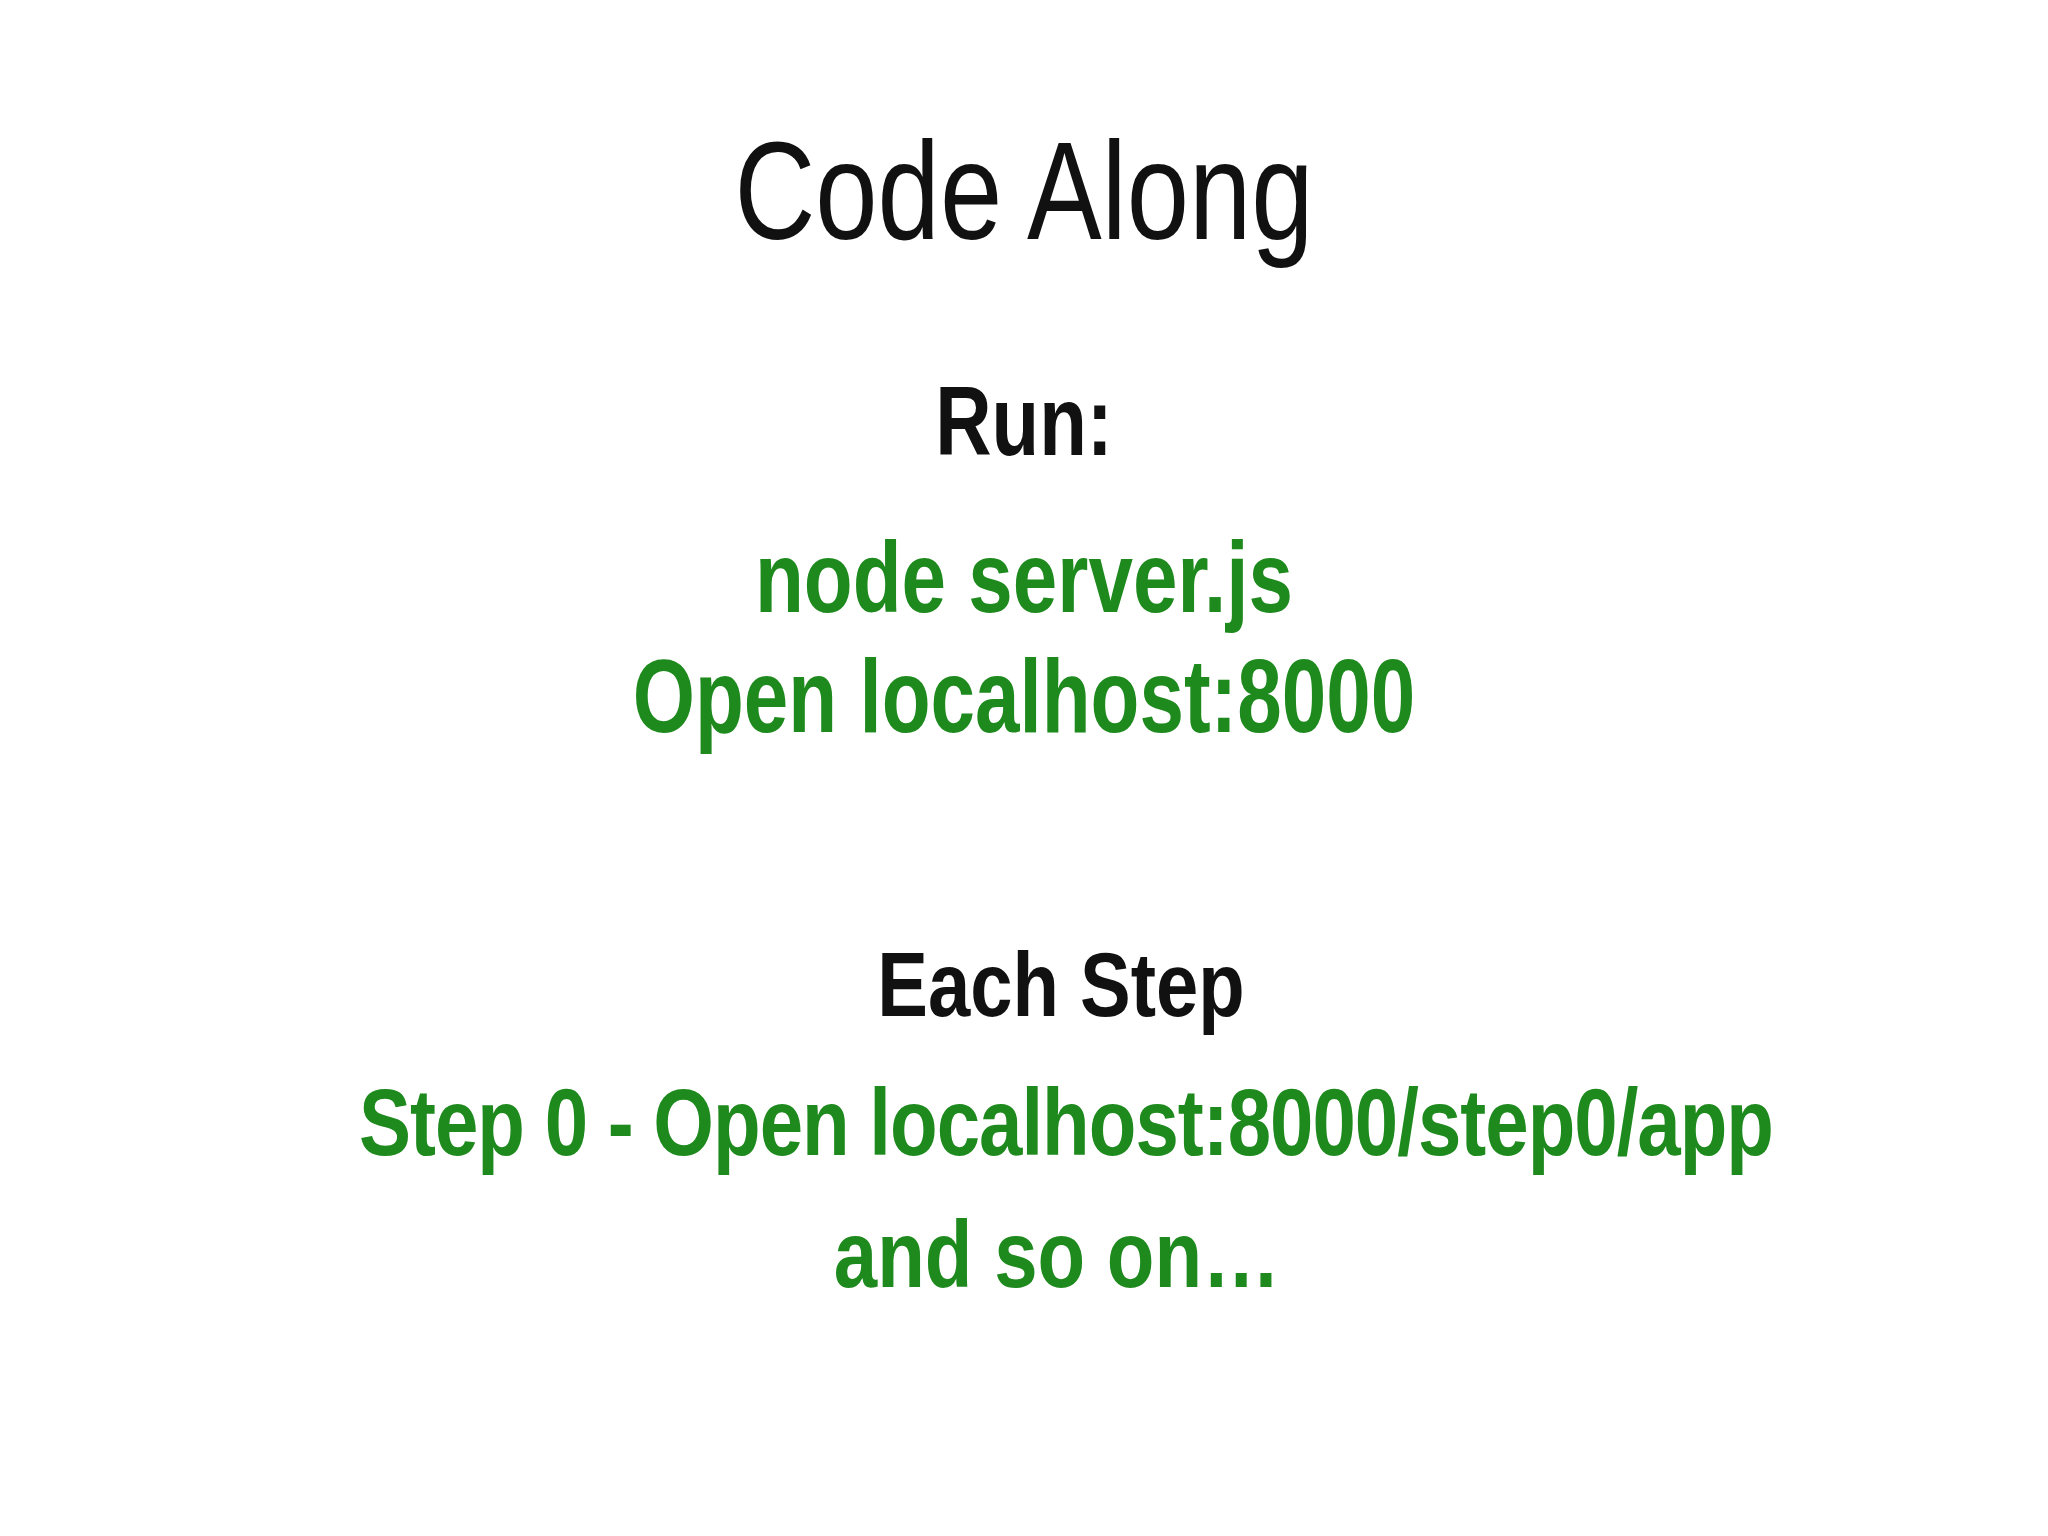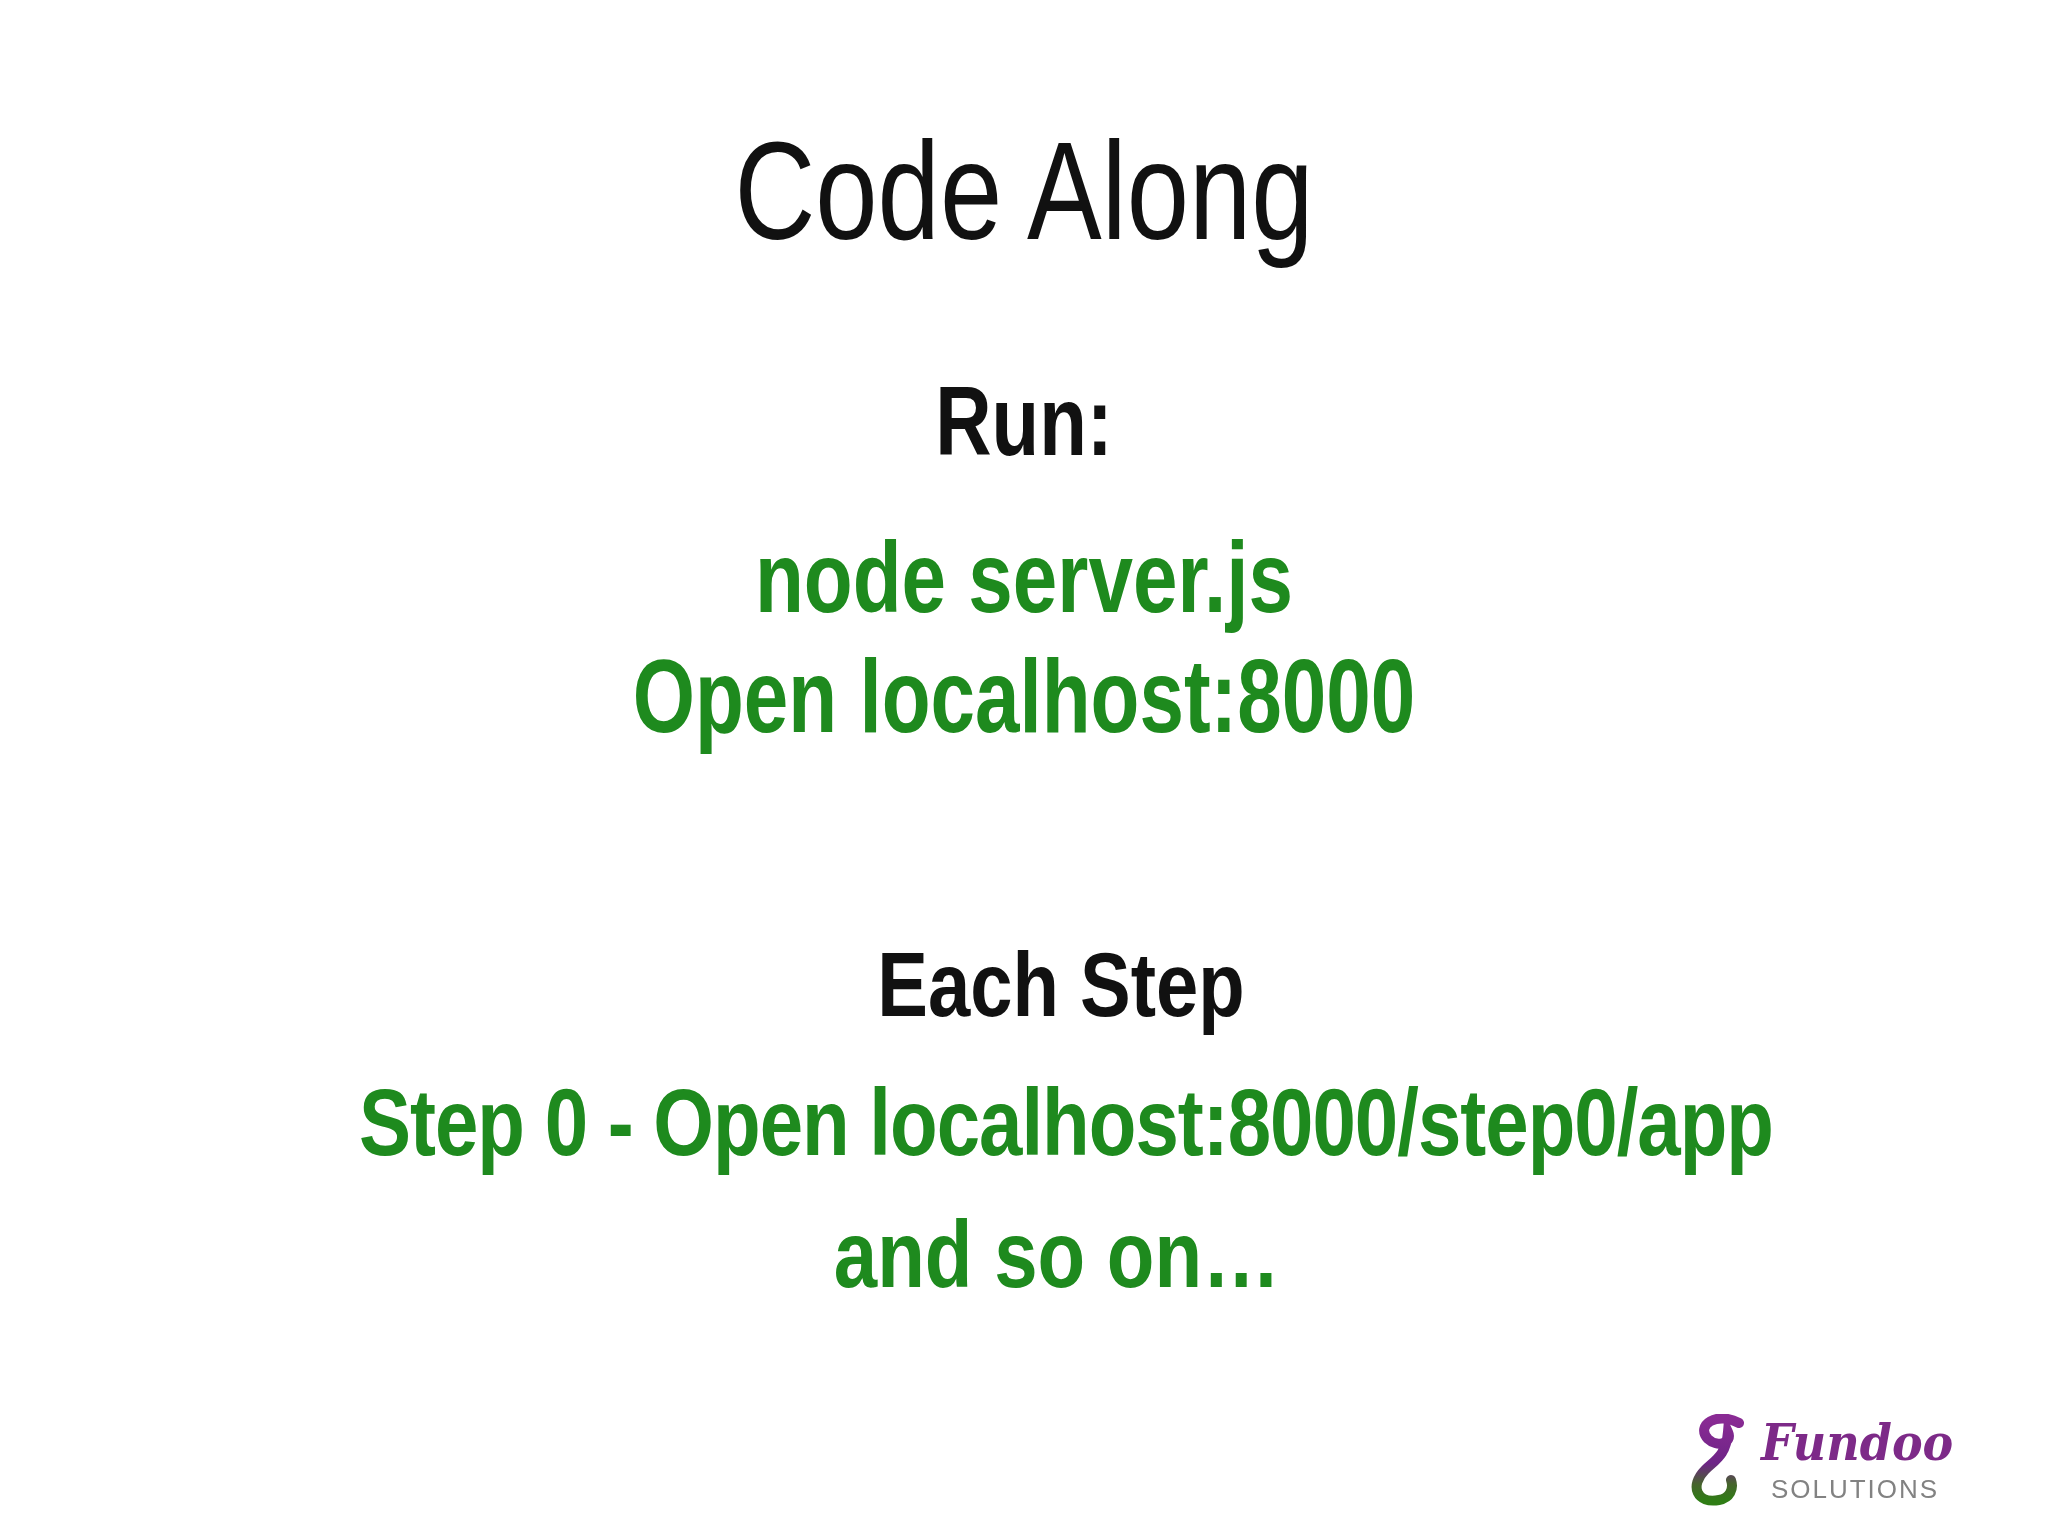--- a/index.html
+++ b/index.html
@@ -102,34 +102,14 @@
   <div class="line green-line green-1">node server.js</div>
 
   <div class="line green-line green-2">Open localhost:8000</div>
 
   <div class="line black-heading each-heading">Each Step</div>
 
   <div class="line green-line green-3">Step 0 - Open localhost:8000/step0/app</div>
 
   <div class="line green-line green-4">and so on…</div>
 
-  <div class="logo">
-    <svg class="logo-mark" viewBox="0 0 76 92" xmlns="http://www.w3.org/2000/svg">
-      <defs>
-        <linearGradient id="swirlGrad" x1="0" y1="0" x2="0" y2="1">
-          <stop offset="0" stop-color="#8a2b94"></stop>
-          <stop offset="0.55" stop-color="#6d2486"></stop>
-          <stop offset="0.8" stop-color="#46642c"></stop>
-          <stop offset="1" stop-color="#2f7d15"></stop>
-        </linearGradient>
-      </defs>
-      <path d="M 58 9
-               C 36 -3, 14 11, 27 25
-               C 36 34, 52 29, 47 18
-               C 45 42, 34 46, 24 56
-               C 8 72, 16 90, 38 86
-               C 49 84, 53 75, 50 66" fill="none" stroke="url(#swirlGrad)" stroke-width="10" stroke-linecap="round"></path>
-    </svg>
-    <div class="logo-brand">Fundoo</div>
-    <div class="logo-subtitle">SOLUTIONS</div>
-  </div>
 
 </div>
 
 </body></html>

